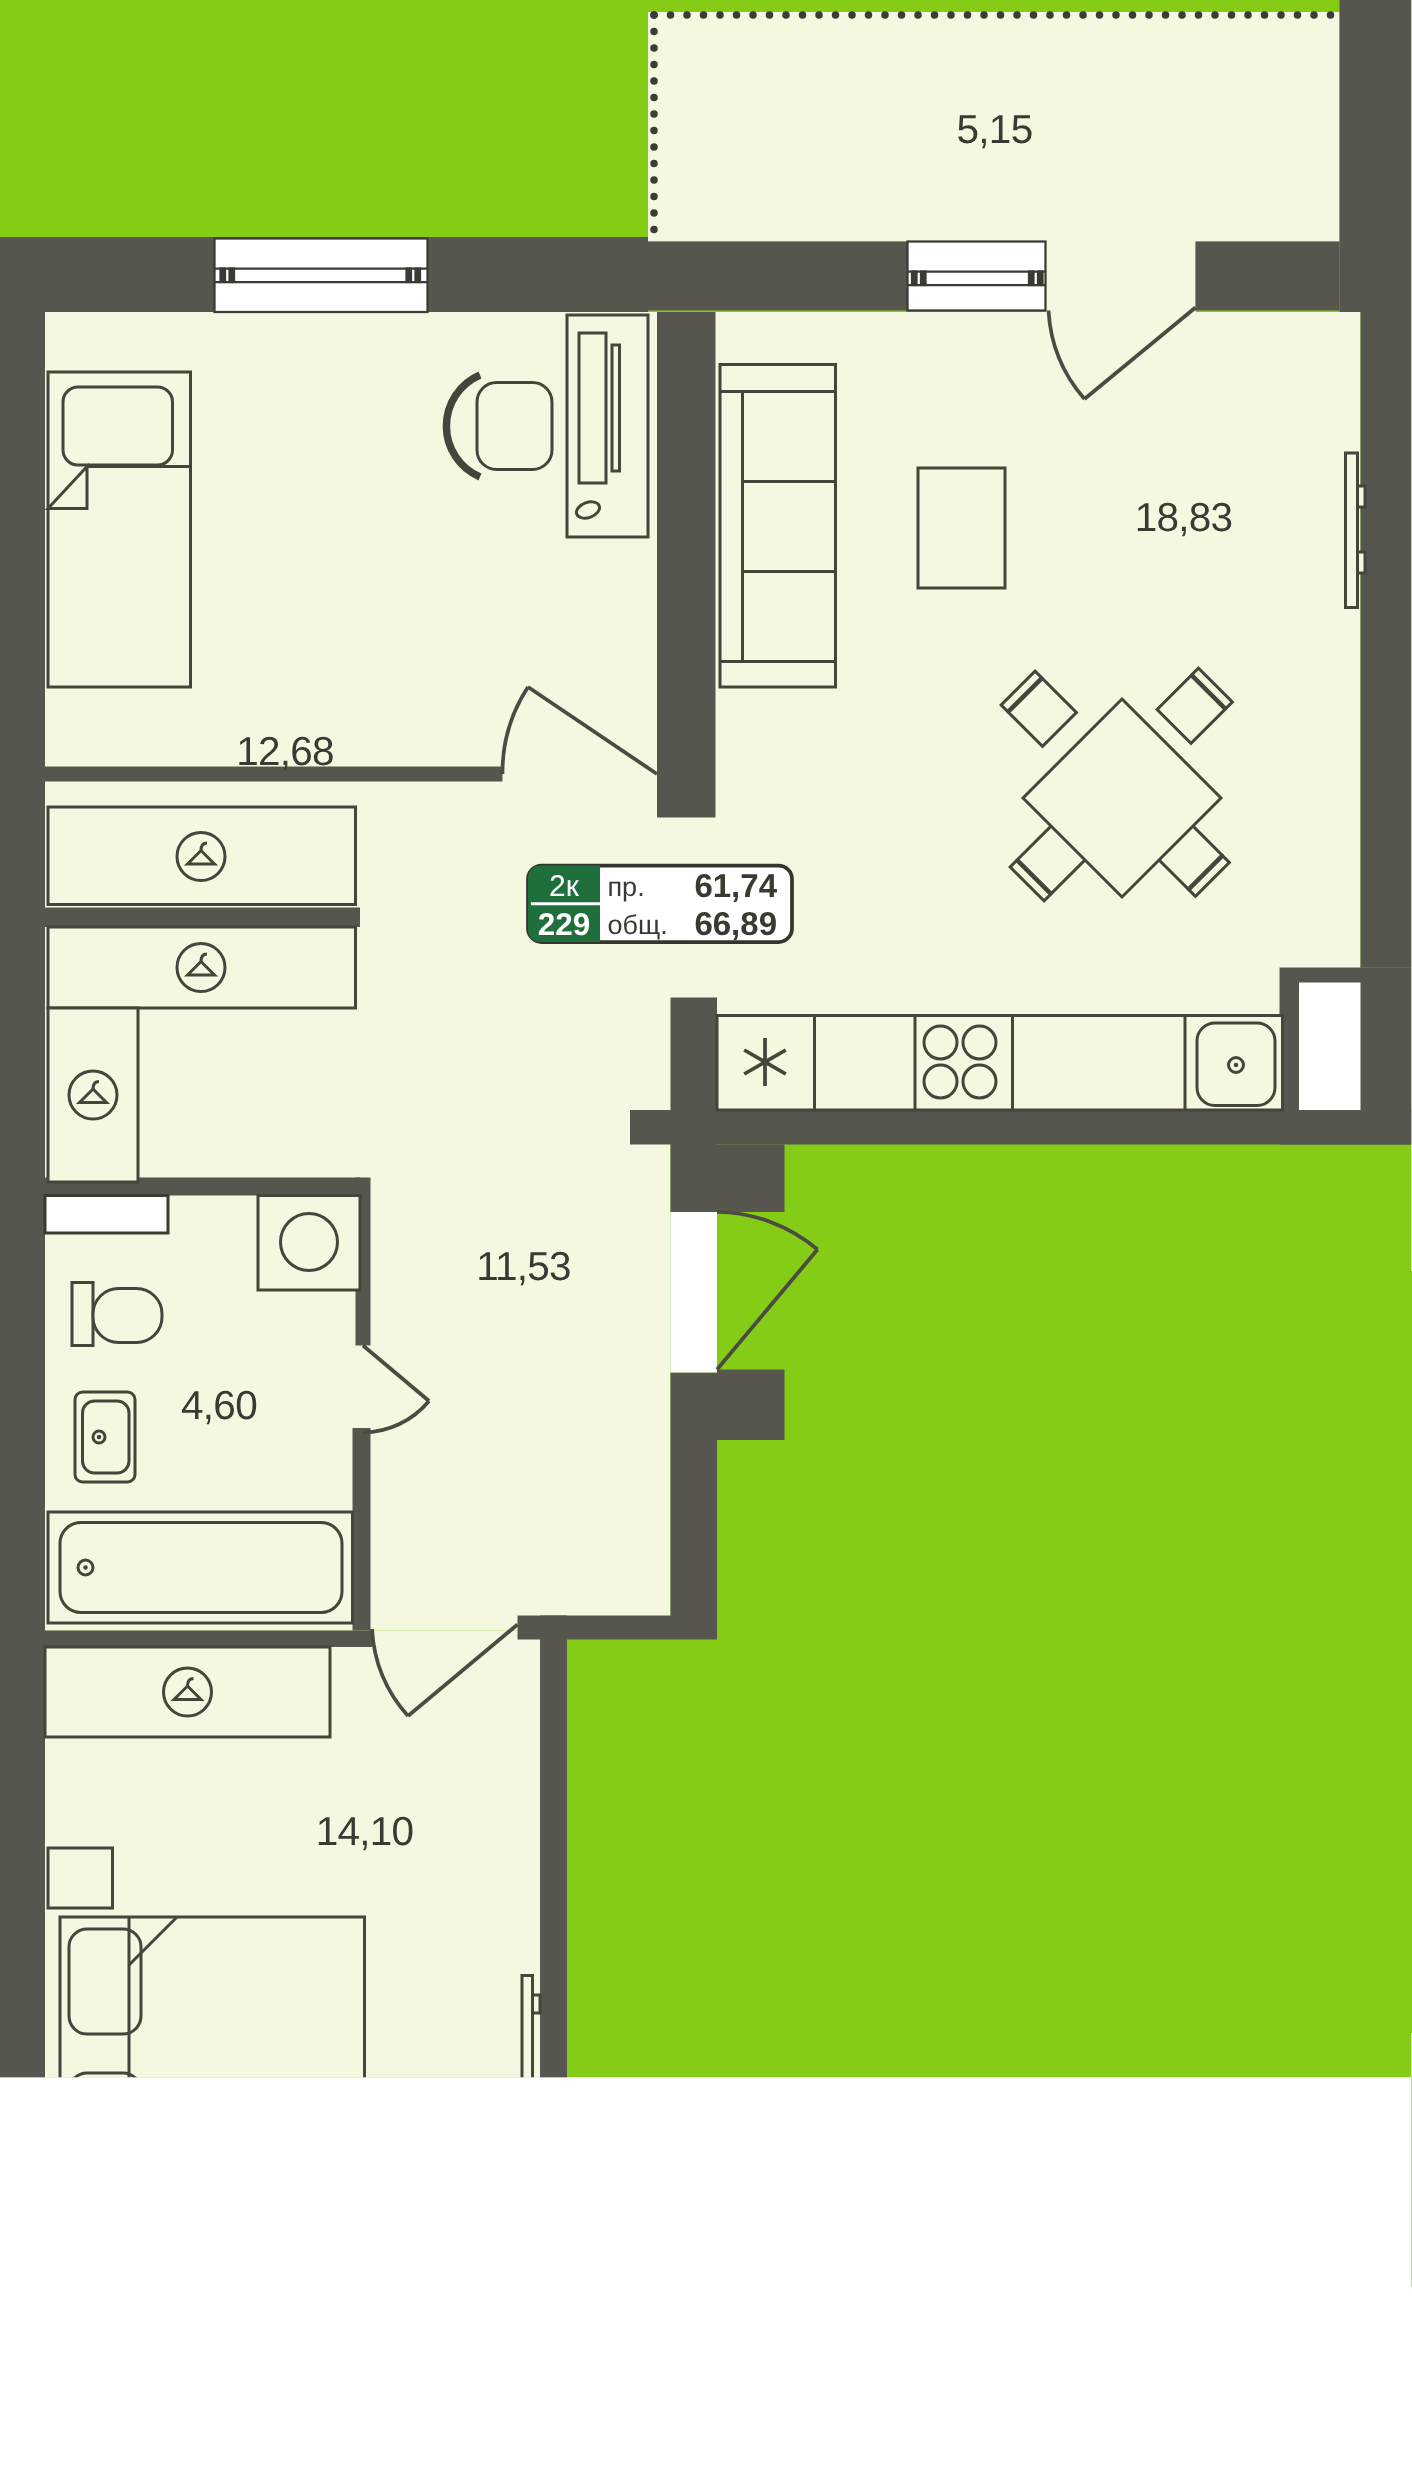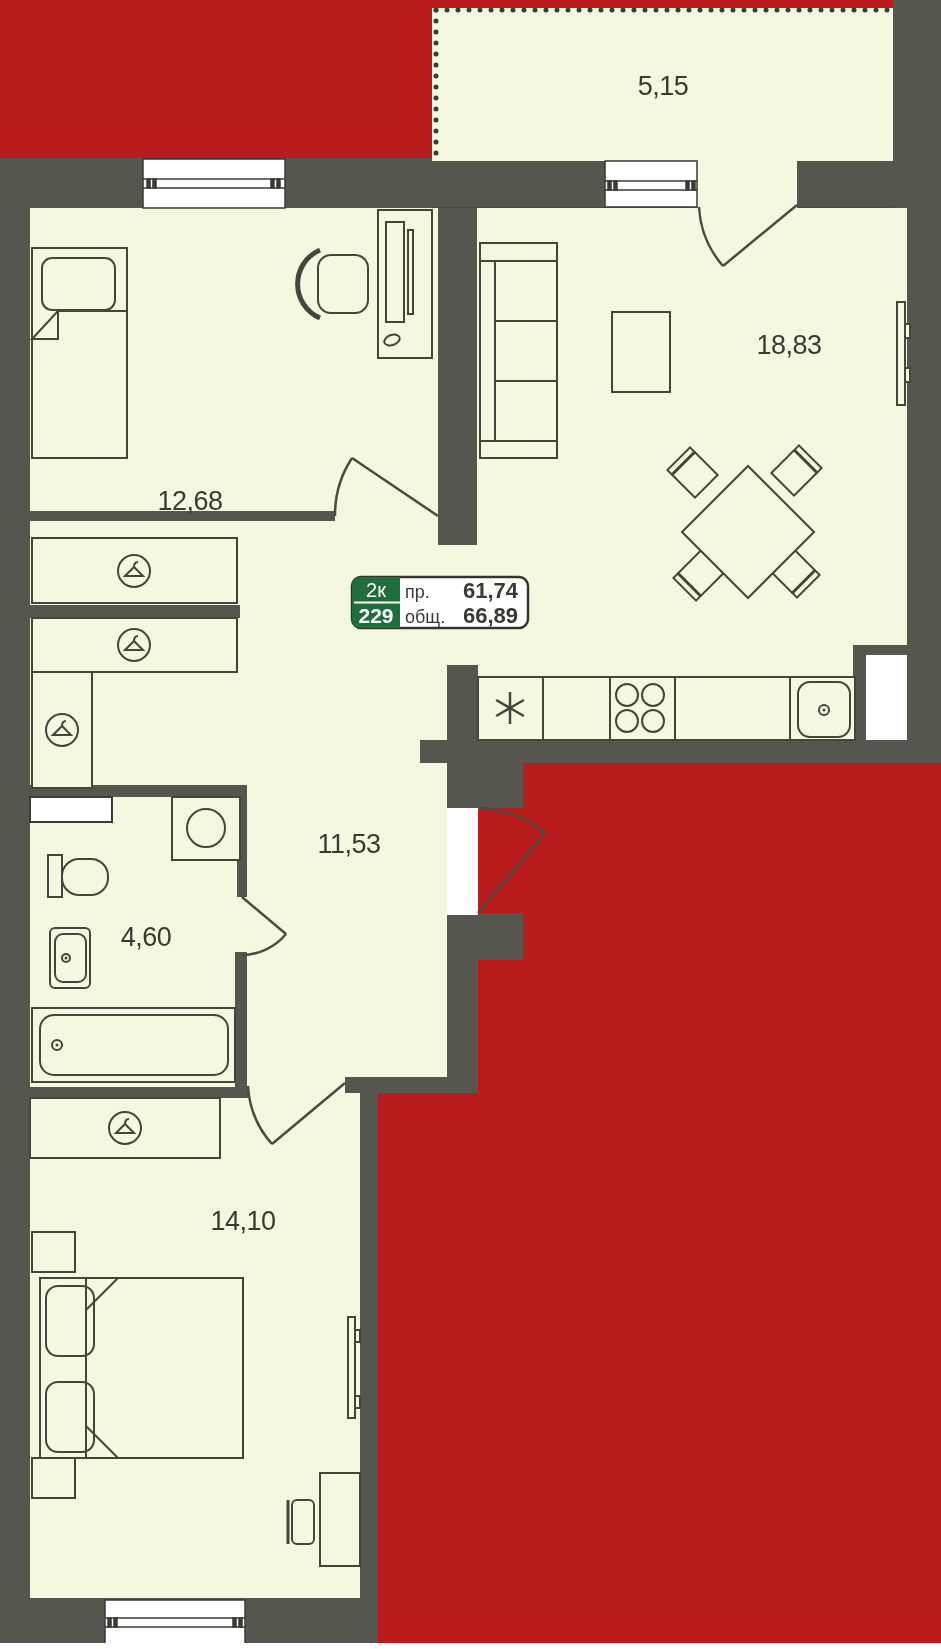--- a/index.html
+++ b/index.html
@@ -1,16 +1,16 @@
 <!DOCTYPE html>
 <html><head>
 <meta charset="utf-8">
 <style>
   html,body{margin:0;padding:0;background:#ffffff;}
-  #stage{position:relative;width:941px;height:1643px;background:#b91c1c;overflow:hidden;
+  #stage{position:relative;width:941px;height:1385px;background:#84cc16;overflow:hidden;
          font-family:"Liberation Sans", sans-serif;}
   svg{position:absolute;left:0;top:0;}
   .room-label{font-family:"Liberation Sans", sans-serif;font-size:27px;letter-spacing:-0.5px;
               fill:#3a3a32;}
   .card-small{font-family:"Liberation Sans", sans-serif;font-size:18px;fill:#3a3a32;}
   .card-big{font-family:"Liberation Sans", sans-serif;font-size:22px;font-weight:bold;fill:#3a3a32;}
   .badge-top{font-family:"Liberation Sans", sans-serif;font-size:20px;fill:#ffffff;}
   .badge-bottom{font-family:"Liberation Sans", sans-serif;font-size:21px;font-weight:bold;fill:#ffffff;}
 </style>
 </head>

